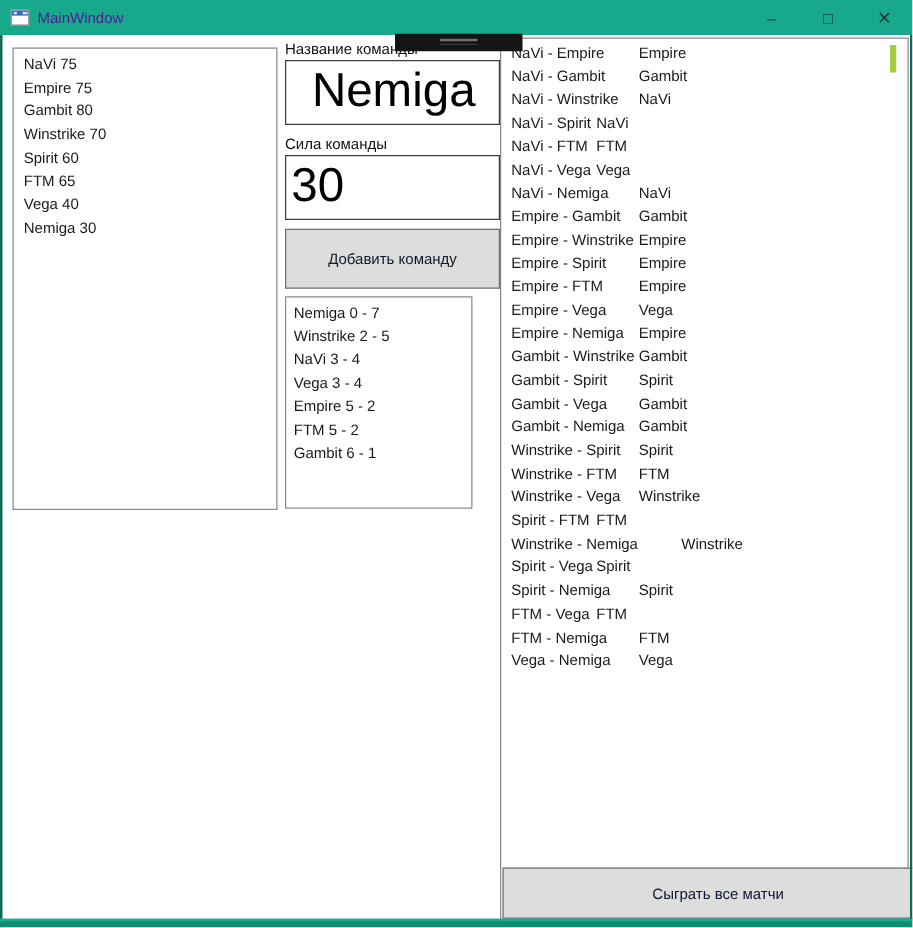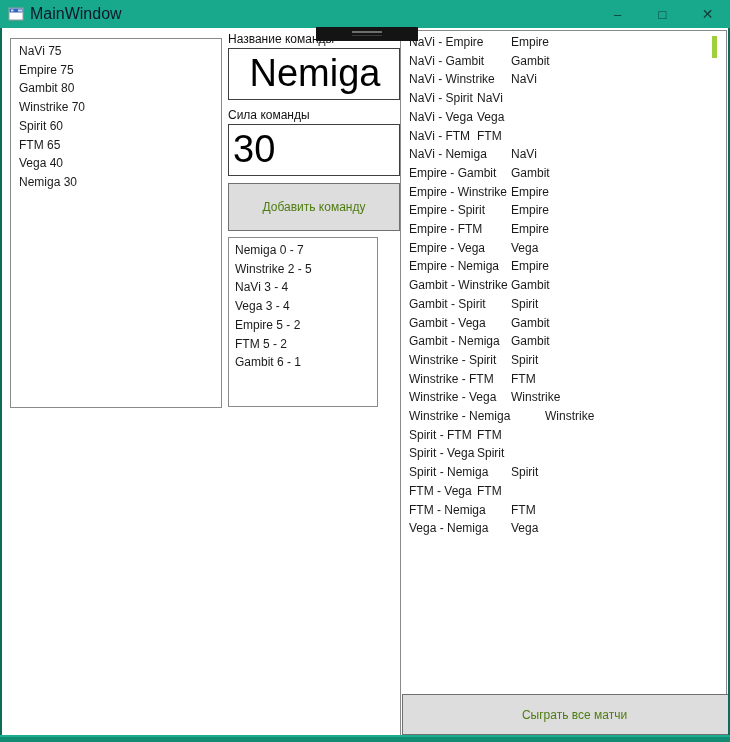--- a/index.html
+++ b/index.html
@@ -8,21 +8,21 @@
     position:relative; width:730px; height:742px;
     background:#fff; overflow:hidden;
     font-family:"Liberation Sans", sans-serif; color:#1a1a1a;
   }
   
   .titlebar {
     position:absolute; top:0; left:0; right:0; height:28px;
     background:#18A88C; display:flex; align-items:center; z-index:4;
   }
   .app-icon { margin:0 6px 0 8px; width:16px; height:16px; flex:0 0 auto; }
-  .title-text { font-size:16px; color:#0f172a; }
+  .title-text { font-size:12px; color:#4c1d95; }
   .caption-buttons { margin-left:auto; display:flex; height:28px; }
   .caption-btn {
     width:45px; height:28px; display:flex; align-items:center; justify-content:center;
     font-size:13px; color:#123c33; cursor:default; user-select:none;
   }
   .caption-btn.close { font-size:14px; }
   .edge { position:absolute; background:#0E6B59; z-index:3; }
   .edge-left  { left:0; top:28px; bottom:0; width:2px; }
   .edge-right { right:0; top:28px; bottom:0; width:2px; }
   .bottom-bar {
@@ -61,21 +61,21 @@
   .big-input {
     position:absolute; left:228px; width:172px; height:52px;
     border:1px solid #3F3F3F; background:#fff;
     font-family:"Liberation Sans", sans-serif; font-size:38px; color:#000;
     padding:0 2px 2px 4px;
   }
   .input-name     { top:48px;text-align:center; }
   .input-strength { top:124px; }
   .btn {
     position:absolute; background:#DDDDDD; border:1px solid #707070;
-    font-family:"Liberation Sans", sans-serif; font-size:12px; color:#4d7c0f;
+    font-family:"Liberation Sans", sans-serif; font-size:12px; color:#0f172a;
     display:flex; align-items:center; justify-content:center; cursor:default;
   }
   .btn-add  { left:228px; top:183px; width:172px; height:48px; }
   .btn-play { left:402px; top:694px; width:345px; height:41px; }
 </style>
 </head>
 <body>
 
 <div class="window">
 
@@ -125,38 +125,38 @@
     <div class="lb-item">Empire 5 - 2</div>
     <div class="lb-item">FTM 5 - 2</div>
     <div class="lb-item">Gambit 6 - 1</div>
   </div>
 
   <div class="listbox lb-matches">
     <div class="lb-item match-row">NaVi - Empire	Empire</div>
     <div class="lb-item match-row">NaVi - Gambit	Gambit</div>
     <div class="lb-item match-row">NaVi - Winstrike	NaVi</div>
     <div class="lb-item match-row">NaVi - Spirit	NaVi</div>
+    <div class="lb-item match-row">NaVi - FTM	FTM</div>
     <div class="lb-item match-row">NaVi - Vega	Vega</div>
-    <div class="lb-item match-row">NaVi - FTM	FTM</div>
     <div class="lb-item match-row">NaVi - Nemiga	NaVi</div>
     <div class="lb-item match-row">Empire - Gambit	Gambit</div>
     <div class="lb-item match-row">Empire - Winstrike	Empire</div>
     <div class="lb-item match-row">Empire - Spirit	Empire</div>
     <div class="lb-item match-row">Empire - FTM	Empire</div>
     <div class="lb-item match-row">Empire - Vega	Vega</div>
     <div class="lb-item match-row">Empire - Nemiga	Empire</div>
     <div class="lb-item match-row">Gambit - Winstrike	Gambit</div>
     <div class="lb-item match-row">Gambit - Spirit	Spirit</div>
     <div class="lb-item match-row">Gambit - Vega	Gambit</div>
     <div class="lb-item match-row">Gambit - Nemiga	Gambit</div>
     <div class="lb-item match-row">Winstrike - Spirit	Spirit</div>
     <div class="lb-item match-row">Winstrike - FTM	FTM</div>
     <div class="lb-item match-row">Winstrike - Vega	Winstrike</div>
+    <div class="lb-item match-row">Spirit - FTM	FTM</div>
     <div class="lb-item match-row">Winstrike - Nemiga	Winstrike</div>
-    <div class="lb-item match-row">Spirit - FTM	FTM</div>
     <div class="lb-item match-row">Spirit - Vega	Spirit</div>
     <div class="lb-item match-row">Spirit - Nemiga	Spirit</div>
     <div class="lb-item match-row">FTM - Vega	FTM</div>
     <div class="lb-item match-row">FTM - Nemiga	FTM</div>
     <div class="lb-item match-row">Vega - Nemiga	Vega</div>
   </div>
   <div class="scroll-indicator"></div>
 
   <button class="btn btn-play">Сыграть все матчи</button>
 

